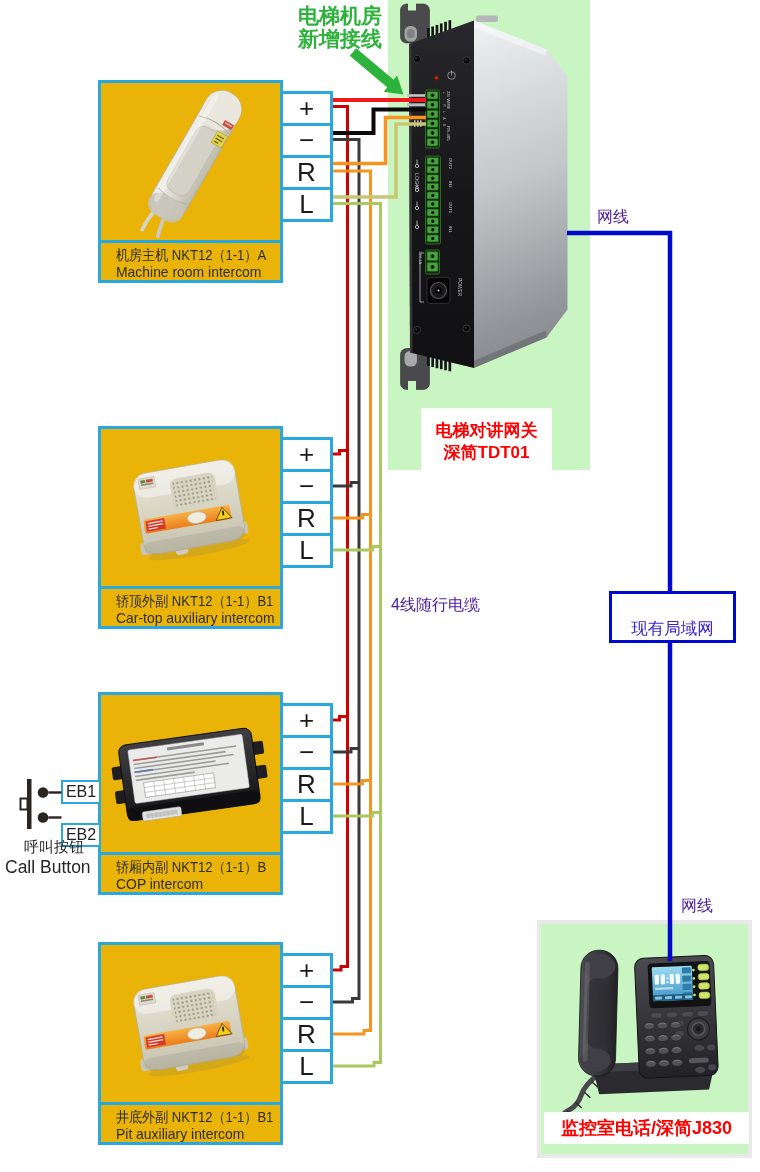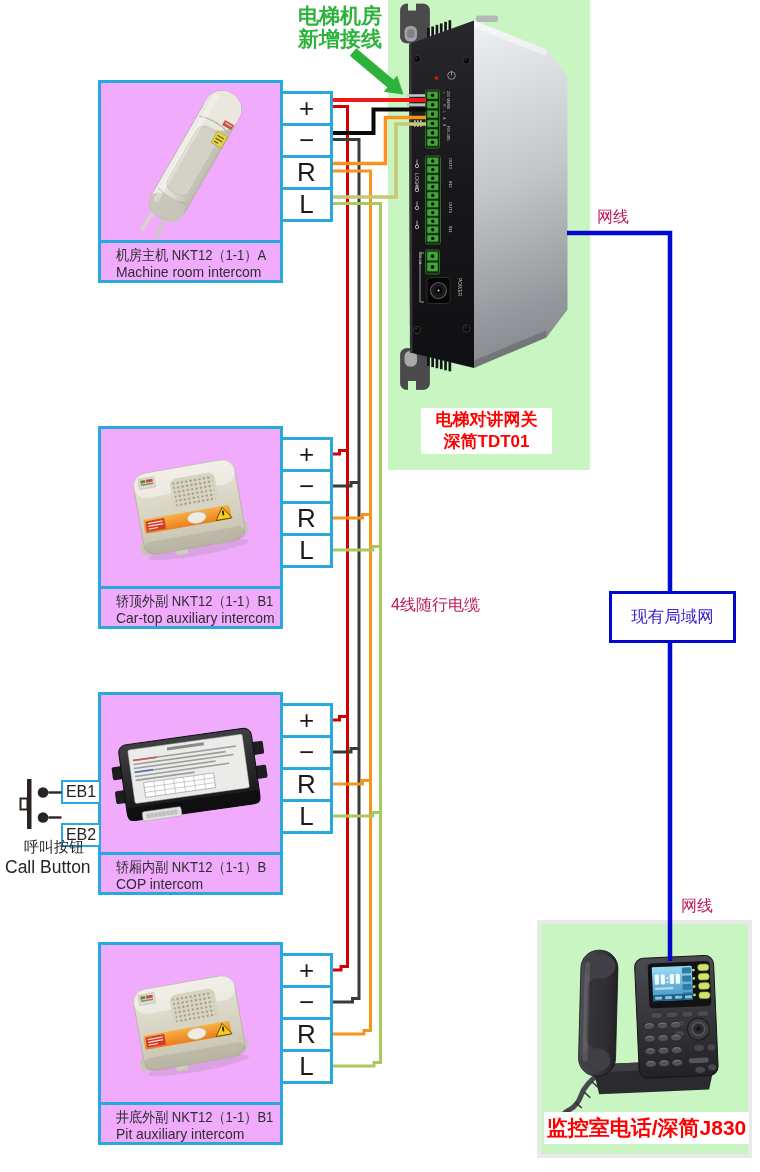--- a/index.html
+++ b/index.html
@@ -3,42 +3,42 @@
 <meta charset="utf-8">
 <style>
   html,body{margin:0;padding:0;background:#ffffff;}
   #stage{position:relative;width:760px;height:1172px;background:#ffffff;overflow:hidden;
          font-family:"Liberation Sans", sans-serif;}
   .abs{position:absolute;}
   
   #gateway-panel{left:388px;top:0;width:202px;height:470px;background:#c9f5c3;}
   #phone-panel{left:537px;top:920px;width:215px;height:238px;background:#c9f5c3;border:4px solid #e9e9e9;box-sizing:border-box;}
   
-  .devbox{position:absolute;width:185px;height:203px;border:3px solid #29a8e0;box-sizing:border-box;background:#f0abfc;}
+  .devbox{position:absolute;width:185px;height:203px;border:3px solid #29a8e0;box-sizing:border-box;background:#eab308;}
   .devbox-divider{position:absolute;left:-3px;right:-3px;top:157px;height:3px;background:#29a8e0;}
   .devbox-label{position:absolute;left:15px;top:164px;right:2px;color:#2e2e2e;font-size:14.5px;line-height:17px;white-space:nowrap;}
   .devbox-label .zh{transform:scaleX(.9);transform-origin:0 50%;}
   .devbox-label .en{transform:scaleX(.96);transform-origin:0 50%;}
   .term{position:absolute;width:53px;height:35px;border:3px solid #29a8e0;box-sizing:border-box;background:#ffffff;
         display:flex;align-items:center;justify-content:center;}
   .term-label{font-size:26px;color:#1a1a1a;line-height:1;}
   
   .ebbox{position:absolute;left:61px;width:40px;height:24px;border:2.5px solid #29a8e0;box-sizing:border-box;background:#fff;
          display:flex;align-items:center;justify-content:center;font-size:16px;color:#222;}
   
   #lan-box{left:609px;top:591px;width:127px;height:52px;border:3.5px solid #0009cc;box-sizing:border-box;background:#fff;
-           display:flex;align-items:center;justify-content:center;}
+           display:flex;align-items:flex-end;justify-content:center;}
   #lan-box .t{font-size:16.5px;color:#3a23cd;}
   
-  .blue-label{position:absolute;color:#be185d;font-size:16px;white-space:nowrap;}
+  .blue-label{position:absolute;color:#4c1d95;font-size:16px;white-space:nowrap;}
   #note-green{left:297px;top:6px;width:86px;text-align:center;color:#2db33b;font-size:21px;font-weight:bold;line-height:23px;white-space:nowrap;font-family:Liberation Mono, monospace;}
   #gateway-label{left:421px;top:408px;width:131px;background:#fff;border-radius:2px;text-align:center;
-                 color:#ff0000;font-weight:bold;font-size:17px;line-height:22px;padding:1px 0;}
+                 color:#ff0000;font-weight:bold;font-size:17px;line-height:22px;padding:12px 0;}
   #phone-label{left:544px;top:1112px;width:205px;background:#fff;text-align:center;color:#ff0000;
-               font-weight:bold;font-size:21px;line-height:32px;white-space:nowrap;}
+               font-weight:bold;font-size:18px;line-height:32px;white-space:nowrap;}
   #call-label-zh{left:24px;top:838px;font-size:15px;color:#262626;white-space:nowrap;}
   #call-label-en{left:5px;top:857px;font-size:17.5px;color:#262626;white-space:nowrap;}
   svg text{user-select:none;}
   #art{left:0;top:0;pointer-events:none;}
 </style>
 </head>
 <body>
 
 <div id="stage">
 

